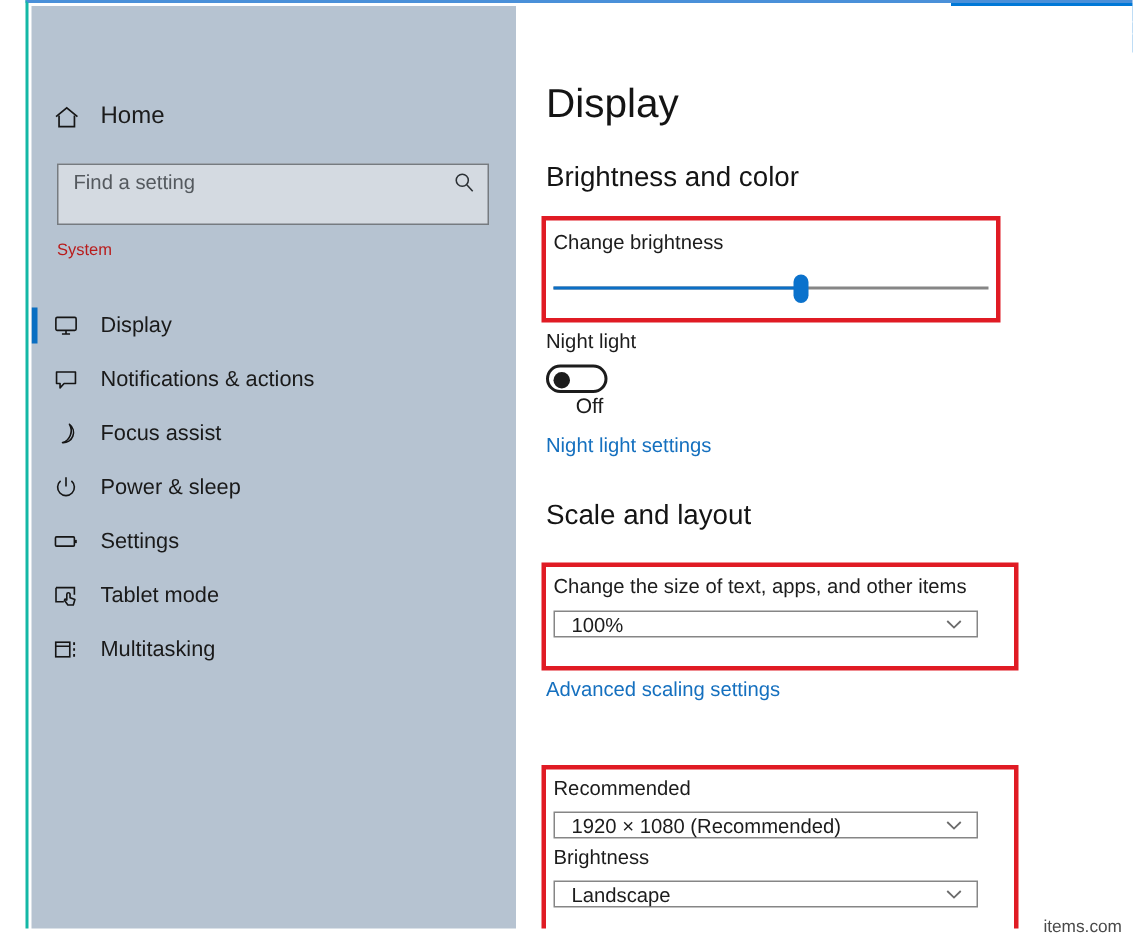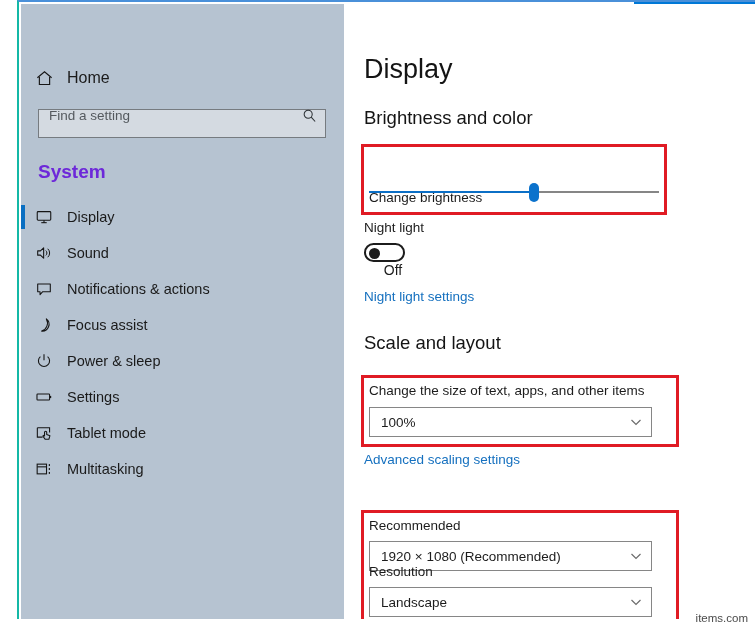--- a/index.html
+++ b/index.html
@@ -81,21 +81,21 @@
     color: #161616;
   }
   .home-row .label {
     font-size: 16px;
     color: #1b1b1b;
   }
 
   .search-box {
     position: absolute;
     left: 17px; top: 105px;
-    width: 288px; height: 29px;
+    width: 288px; height: 41px;
     background: #d4dae1;
     border: 1px solid #767b80;
     display: flex;
     align-items: center;
     padding: 0 8px 16px 10px;
   }
   .search-box input {
     flex: 1 1 auto;
     border: 0;
     outline: none;
@@ -103,23 +103,23 @@
     font-family: "Liberation Sans", sans-serif;
     font-size: 13.5px;
     color: #3d4348;
   }
   .search-box input::placeholder { color: #54595e; opacity: 1; }
   .search-box .mag { display: flex; align-items: center; color: #2c3135; }
 
   .group-header {
     position: absolute;
     left: 17px; top: 157px;
-    font-size: 19px;
-    font-weight: bold;
-    color: #6d28d9;
+    font-size: 11px;
+    font-weight: normal;
+    color: #b91c1c;
   }
 
   .nav {
     position: absolute;
     left: 0; top: 195px;
     width: 323px;
   }
   .nav-item {
     position: relative;
     height: 36px;
@@ -180,21 +180,21 @@
   }
   #hl-brightness { left: 17px; top: 140px; width: 306px; height: 71px; }
   #hl-scale      { left: 17px; top: 371px; width: 318px; height: 72px; }
   #hl-res        { left: 17px; top: 506px; width: 318px; height: 113px; }
 
   .field-label {
     position: absolute;
     font-size: 13.5px;
     color: #1c1c1c;
   }
-  #lbl-brightness { left: 25px; top: 150px; margin-top: 36px; }
+  #lbl-brightness { left: 25px; top: 150px; }
   #lbl-nightlight { left: 20px; top: 216px; }
   #lbl-scale      { left: 25px; top: 379px; }
   #lbl-resolution { left: 25px; top: 514px; }
   #lbl-orientation{ left: 25px; top: 560px; }
 
   .slider {
     position: absolute;
     left: 25px; top: 178px;
     width: 290px; height: 20px;
   }
@@ -251,21 +251,21 @@
     font-size: 13.5px;
     color: #1570bf;
     text-decoration: none;
     cursor: pointer;
   }
   #link-nightlight { left: 20px; top: 285px; }
   #link-advscale   { left: 20px; top: 448px; text-align: center; }
 
   .combo {
     position: absolute;
-    height: 30px;
+    height: 18px;
     border: 1px solid #868686;
     background: #ffffff;
     display: flex;
     align-items: center;
     padding: 0 8px 0 11px;
     cursor: pointer;
   }
   .combo .val {
     flex: 1 1 auto;
     font-size: 13.5px;
@@ -342,31 +342,20 @@
           <span class="ico">
             <svg width="18" height="18" viewBox="0 0 20 20">
               <rect x="2.5" y="4" width="15" height="9.6" rx="1" fill="none" stroke="currentColor" stroke-width="1.2"></rect>
               <line x1="7" y1="16.3" x2="13" y2="16.3" stroke="currentColor" stroke-width="1.2"></line>
               <line x1="10" y1="13.6" x2="10" y2="16.3" stroke="currentColor" stroke-width="1.2"></line>
             </svg>
           </span>
           <span class="label">Display</span>
         </div>
 
-        <div class="nav-item">
-          <span class="sel"></span>
-          <span class="ico">
-            <svg width="18" height="18" viewBox="0 0 20 20">
-              <path d="M3 7.6 H6 L9.6 4.3 V15.7 L6 12.4 H3 Z" fill="none" stroke="currentColor" stroke-width="1.2" stroke-linejoin="round"></path>
-              <path d="M12 7.3 A3.6 3.6 0 0 1 12 12.7" fill="none" stroke="currentColor" stroke-width="1.1"></path>
-              <path d="M14.2 5.3 A6.4 6.4 0 0 1 14.2 14.7" fill="none" stroke="currentColor" stroke-width="1.1"></path>
-            </svg>
-          </span>
-          <span class="label">Sound</span>
-        </div>
 
         <div class="nav-item">
           <span class="sel"></span>
           <span class="ico">
             <svg width="18" height="18" viewBox="0 0 20 20">
               <path d="M3 4.4 H17 V13 H8.6 L5.6 16.2 V13 H3 Z" fill="none" stroke="currentColor" stroke-width="1.2" stroke-linejoin="round"></path>
             </svg>
           </span>
           <span class="label">Notifications &amp; actions</span>
         </div>
@@ -482,21 +471,21 @@
 
       <div class="combo" id="combo-res">
         <span class="val">1920 × 1080 (Recommended)</span>
         <span class="chev">
           <svg width="14" height="14" viewBox="0 0 14 14">
               <polyline points="2.5,5 7,9.4 11.5,5" fill="none" stroke="currentColor" stroke-width="1.2"></polyline>
             </svg>
         </span>
       </div>
 
-      <div class="field-label" id="lbl-orientation">Resolution</div>
+      <div class="field-label" id="lbl-orientation">Brightness</div>
 
       <div class="combo" id="combo-orient">
         <span class="val">Landscape</span>
         <span class="chev">
           <svg width="14" height="14" viewBox="0 0 14 14">
               <polyline points="2.5,5 7,9.4 11.5,5" fill="none" stroke="currentColor" stroke-width="1.2"></polyline>
             </svg>
         </span>
       </div>
 

